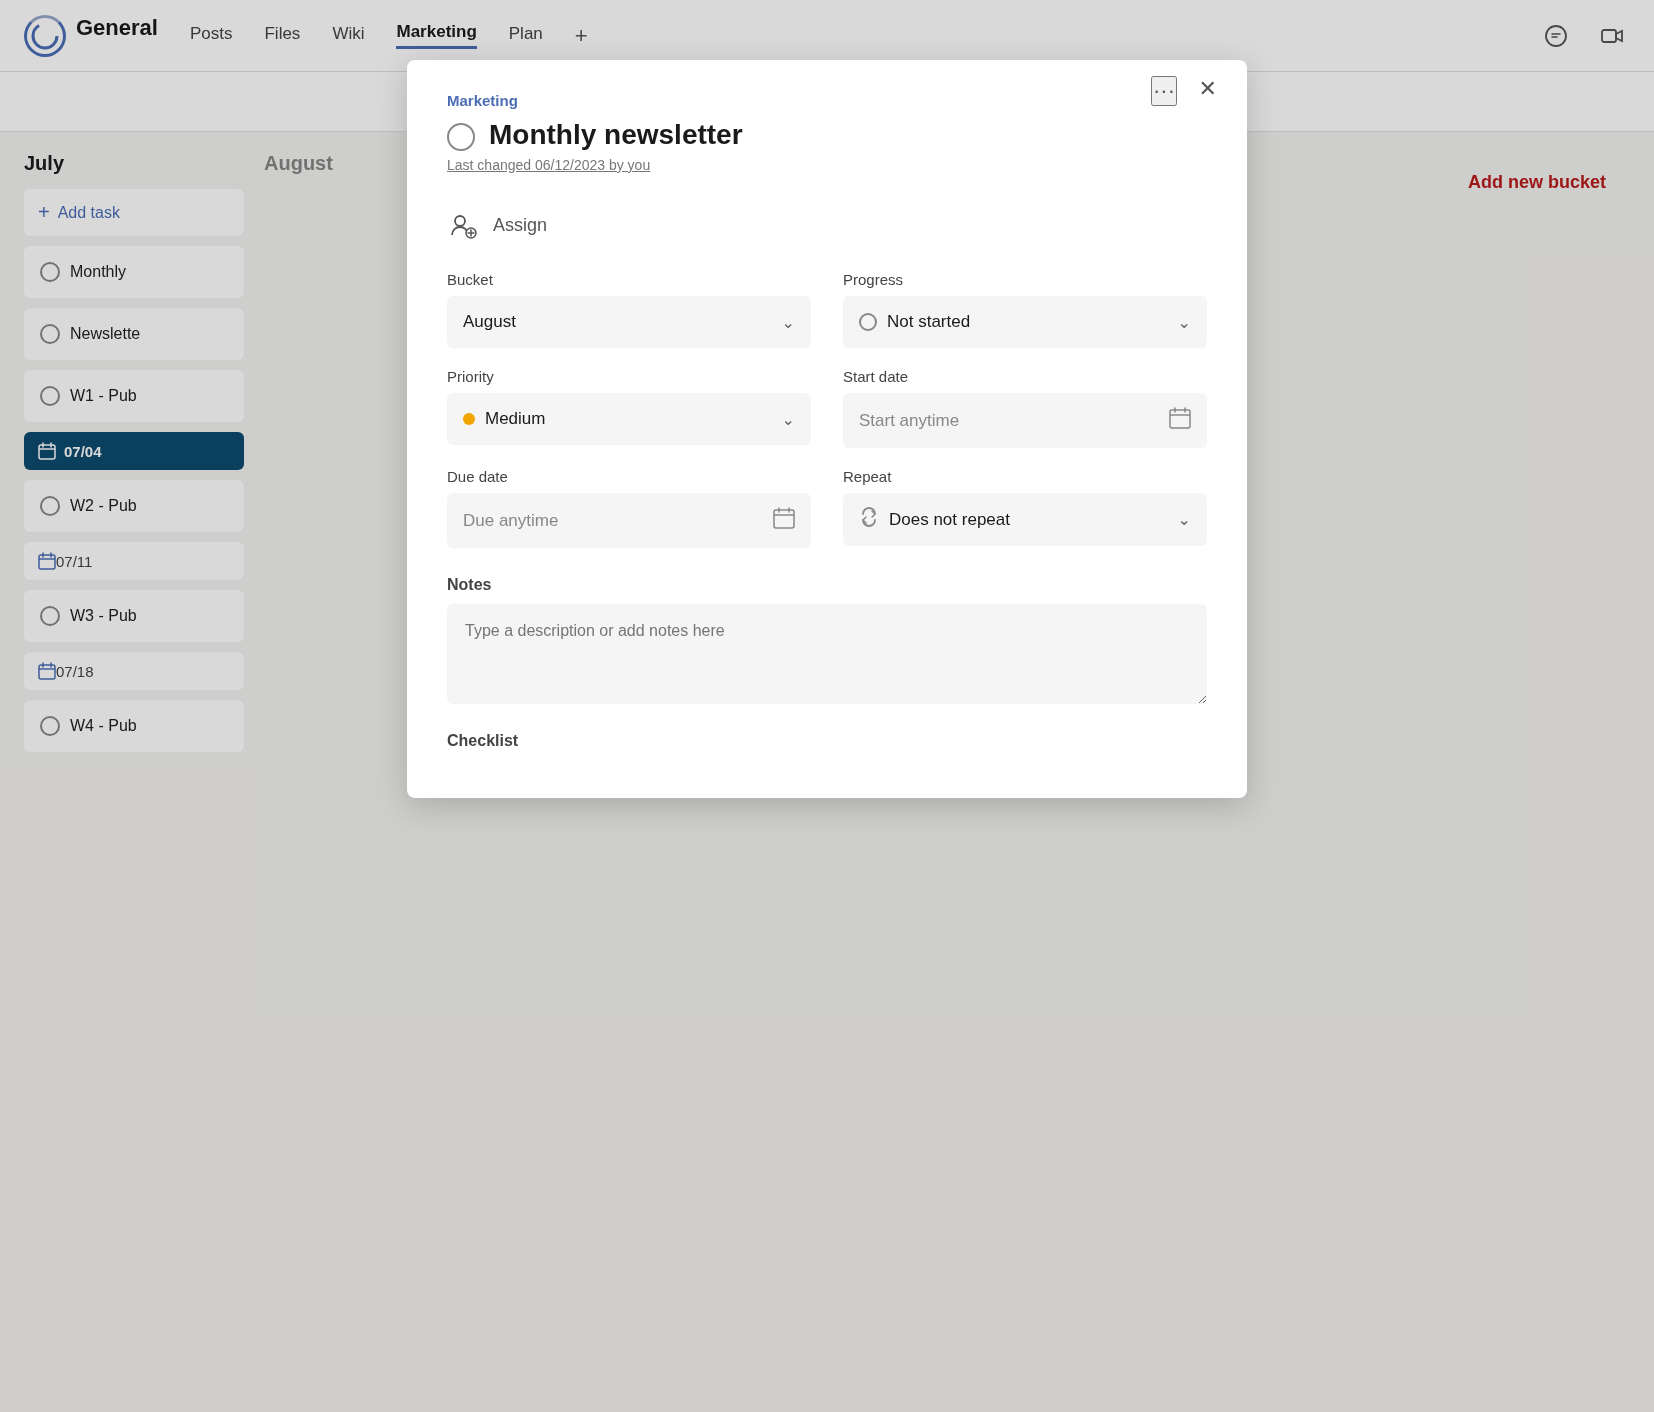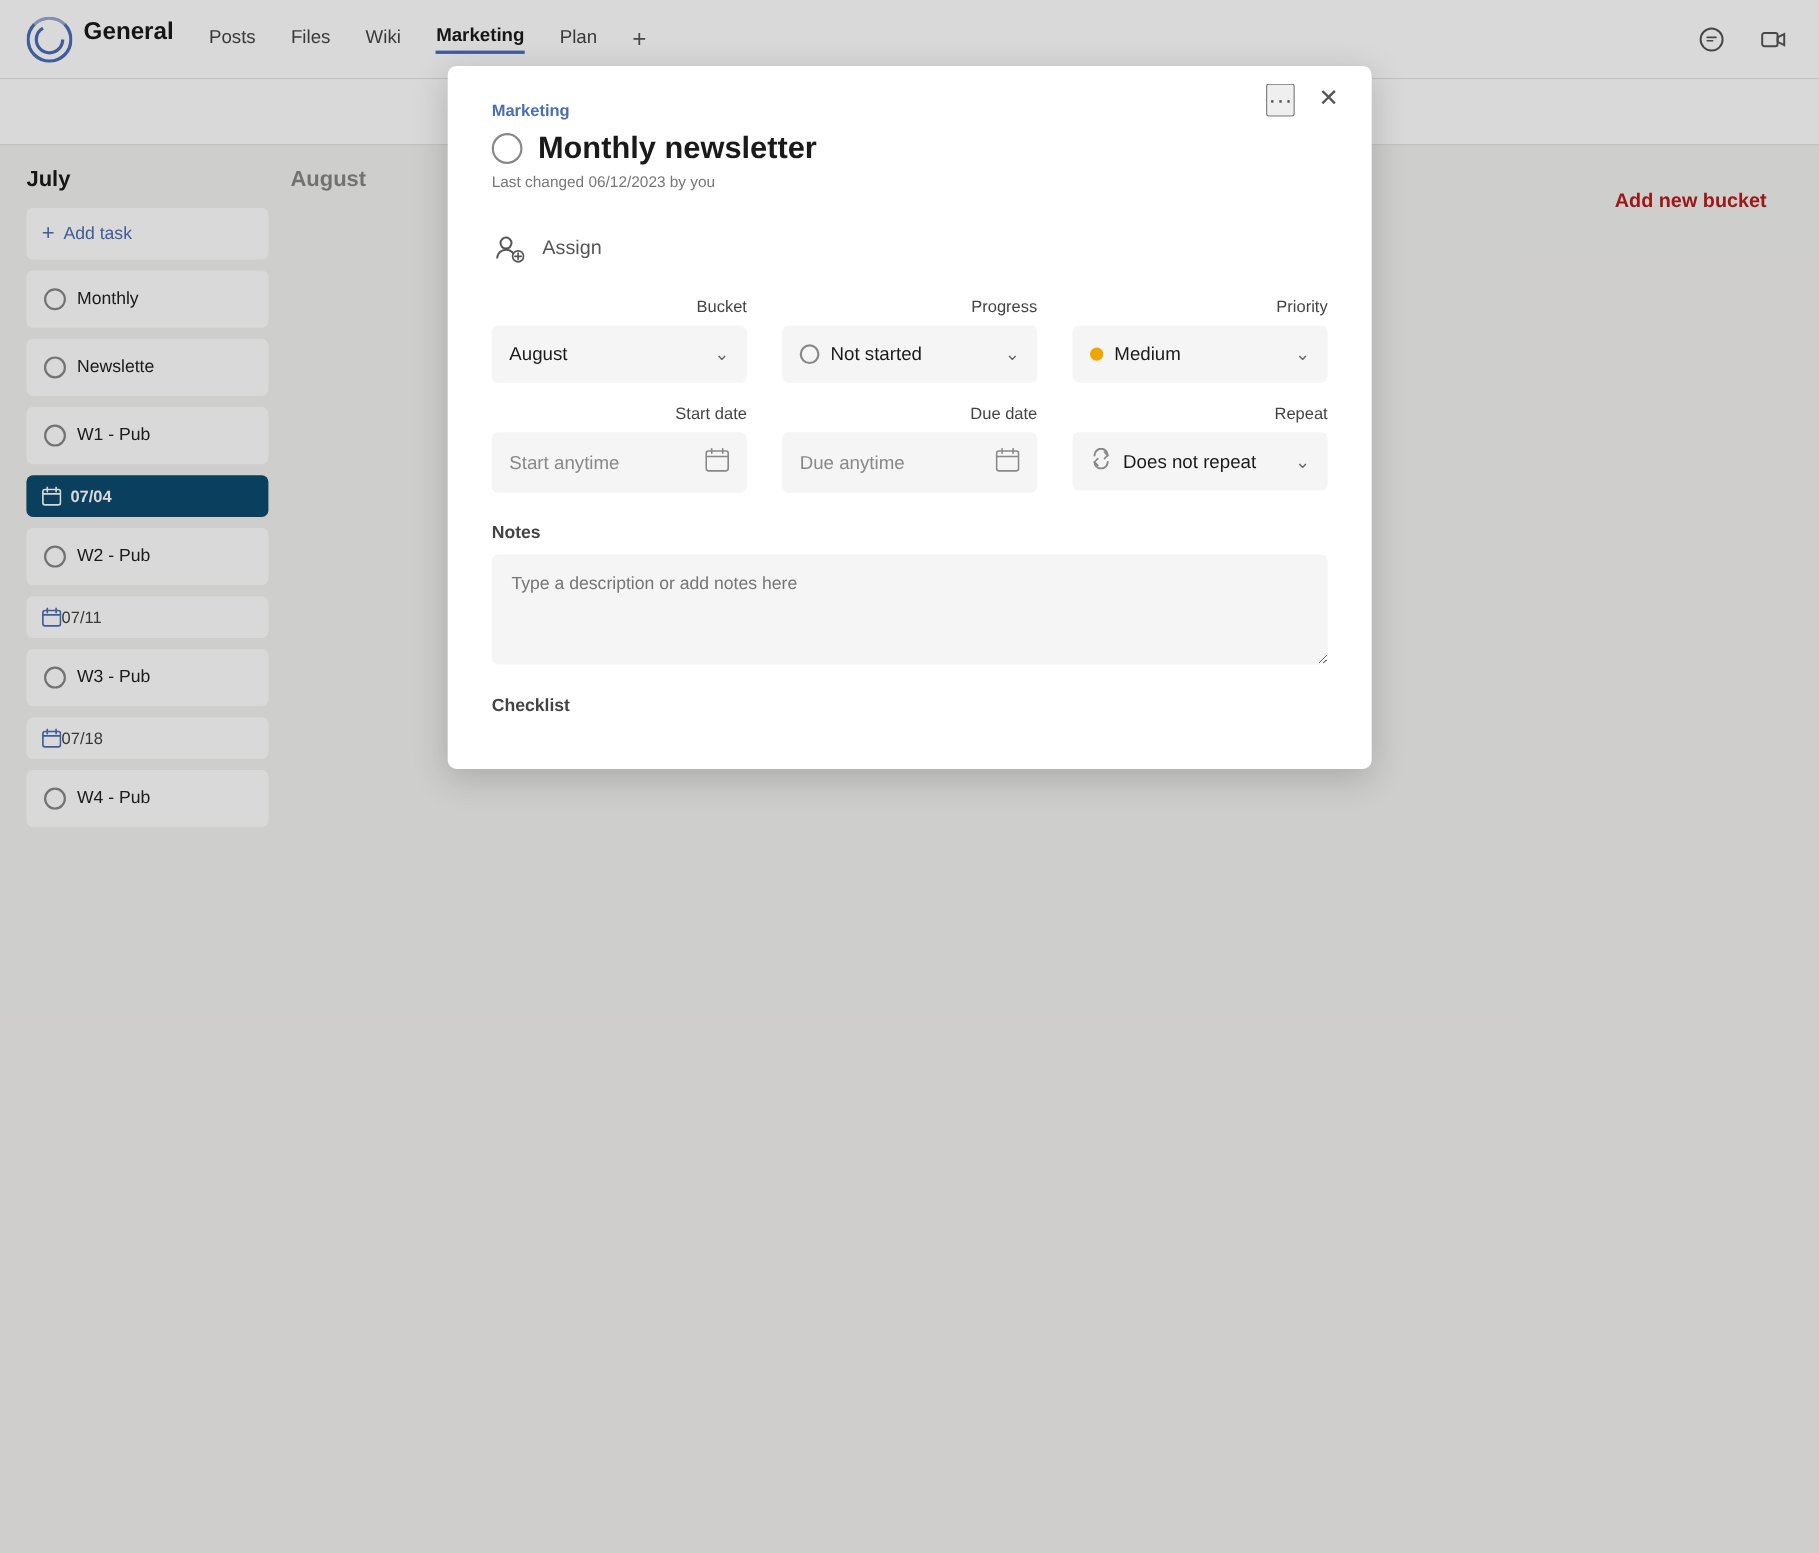--- a/index.html
+++ b/index.html
@@ -260,41 +260,42 @@
       cursor: pointer;
     }
     .modal-bucket-label {
       font-size: 15px;
       color: #4b6eb5;
       font-weight: 600;
       margin-bottom: 10px;
     }
     .modal-task-title-row {
       display: flex;
-      align-items: center;
+      align-items: flex-end;
       gap: 14px;
       margin-bottom: 6px;
     }
     .modal-task-circle {
       width: 28px;
       height: 28px;
       border-radius: 50%;
       border: 2px solid #888;
       flex-shrink: 0;
     }
     .modal-task-title {
       font-size: 28px;
       font-weight: 700;
       color: #1a1a1a;
     }
     .modal-last-changed {
       font-size: 14px;
       color: #777;
       margin-bottom: 28px;
       margin-left: 0;
+      text-decoration: underline;
     }
 
     .modal-action-row {
       display: flex;
       align-items: center;
       gap: 14px;
       margin-bottom: 22px;
       padding: 8px 0;
     }
     .modal-action-icon {
@@ -306,24 +307,23 @@
       flex-shrink: 0;
     }
     .modal-action-label {
       font-size: 18px;
       color: #555;
     }
 
     
     .fields-grid {
       display: grid;
-      grid-template-columns: 1fr 1fr 1fr;
+      grid-template-columns: 1fr 1fr;
       gap: 20px 32px;
       margin-bottom: 28px;
-      text-align: right;
     }
     .field-group {
       display: flex;
       flex-direction: column;
       gap: 8px;
     }
     .field-label {
       font-size: 15px;
       color: #444;
       font-weight: 500;

